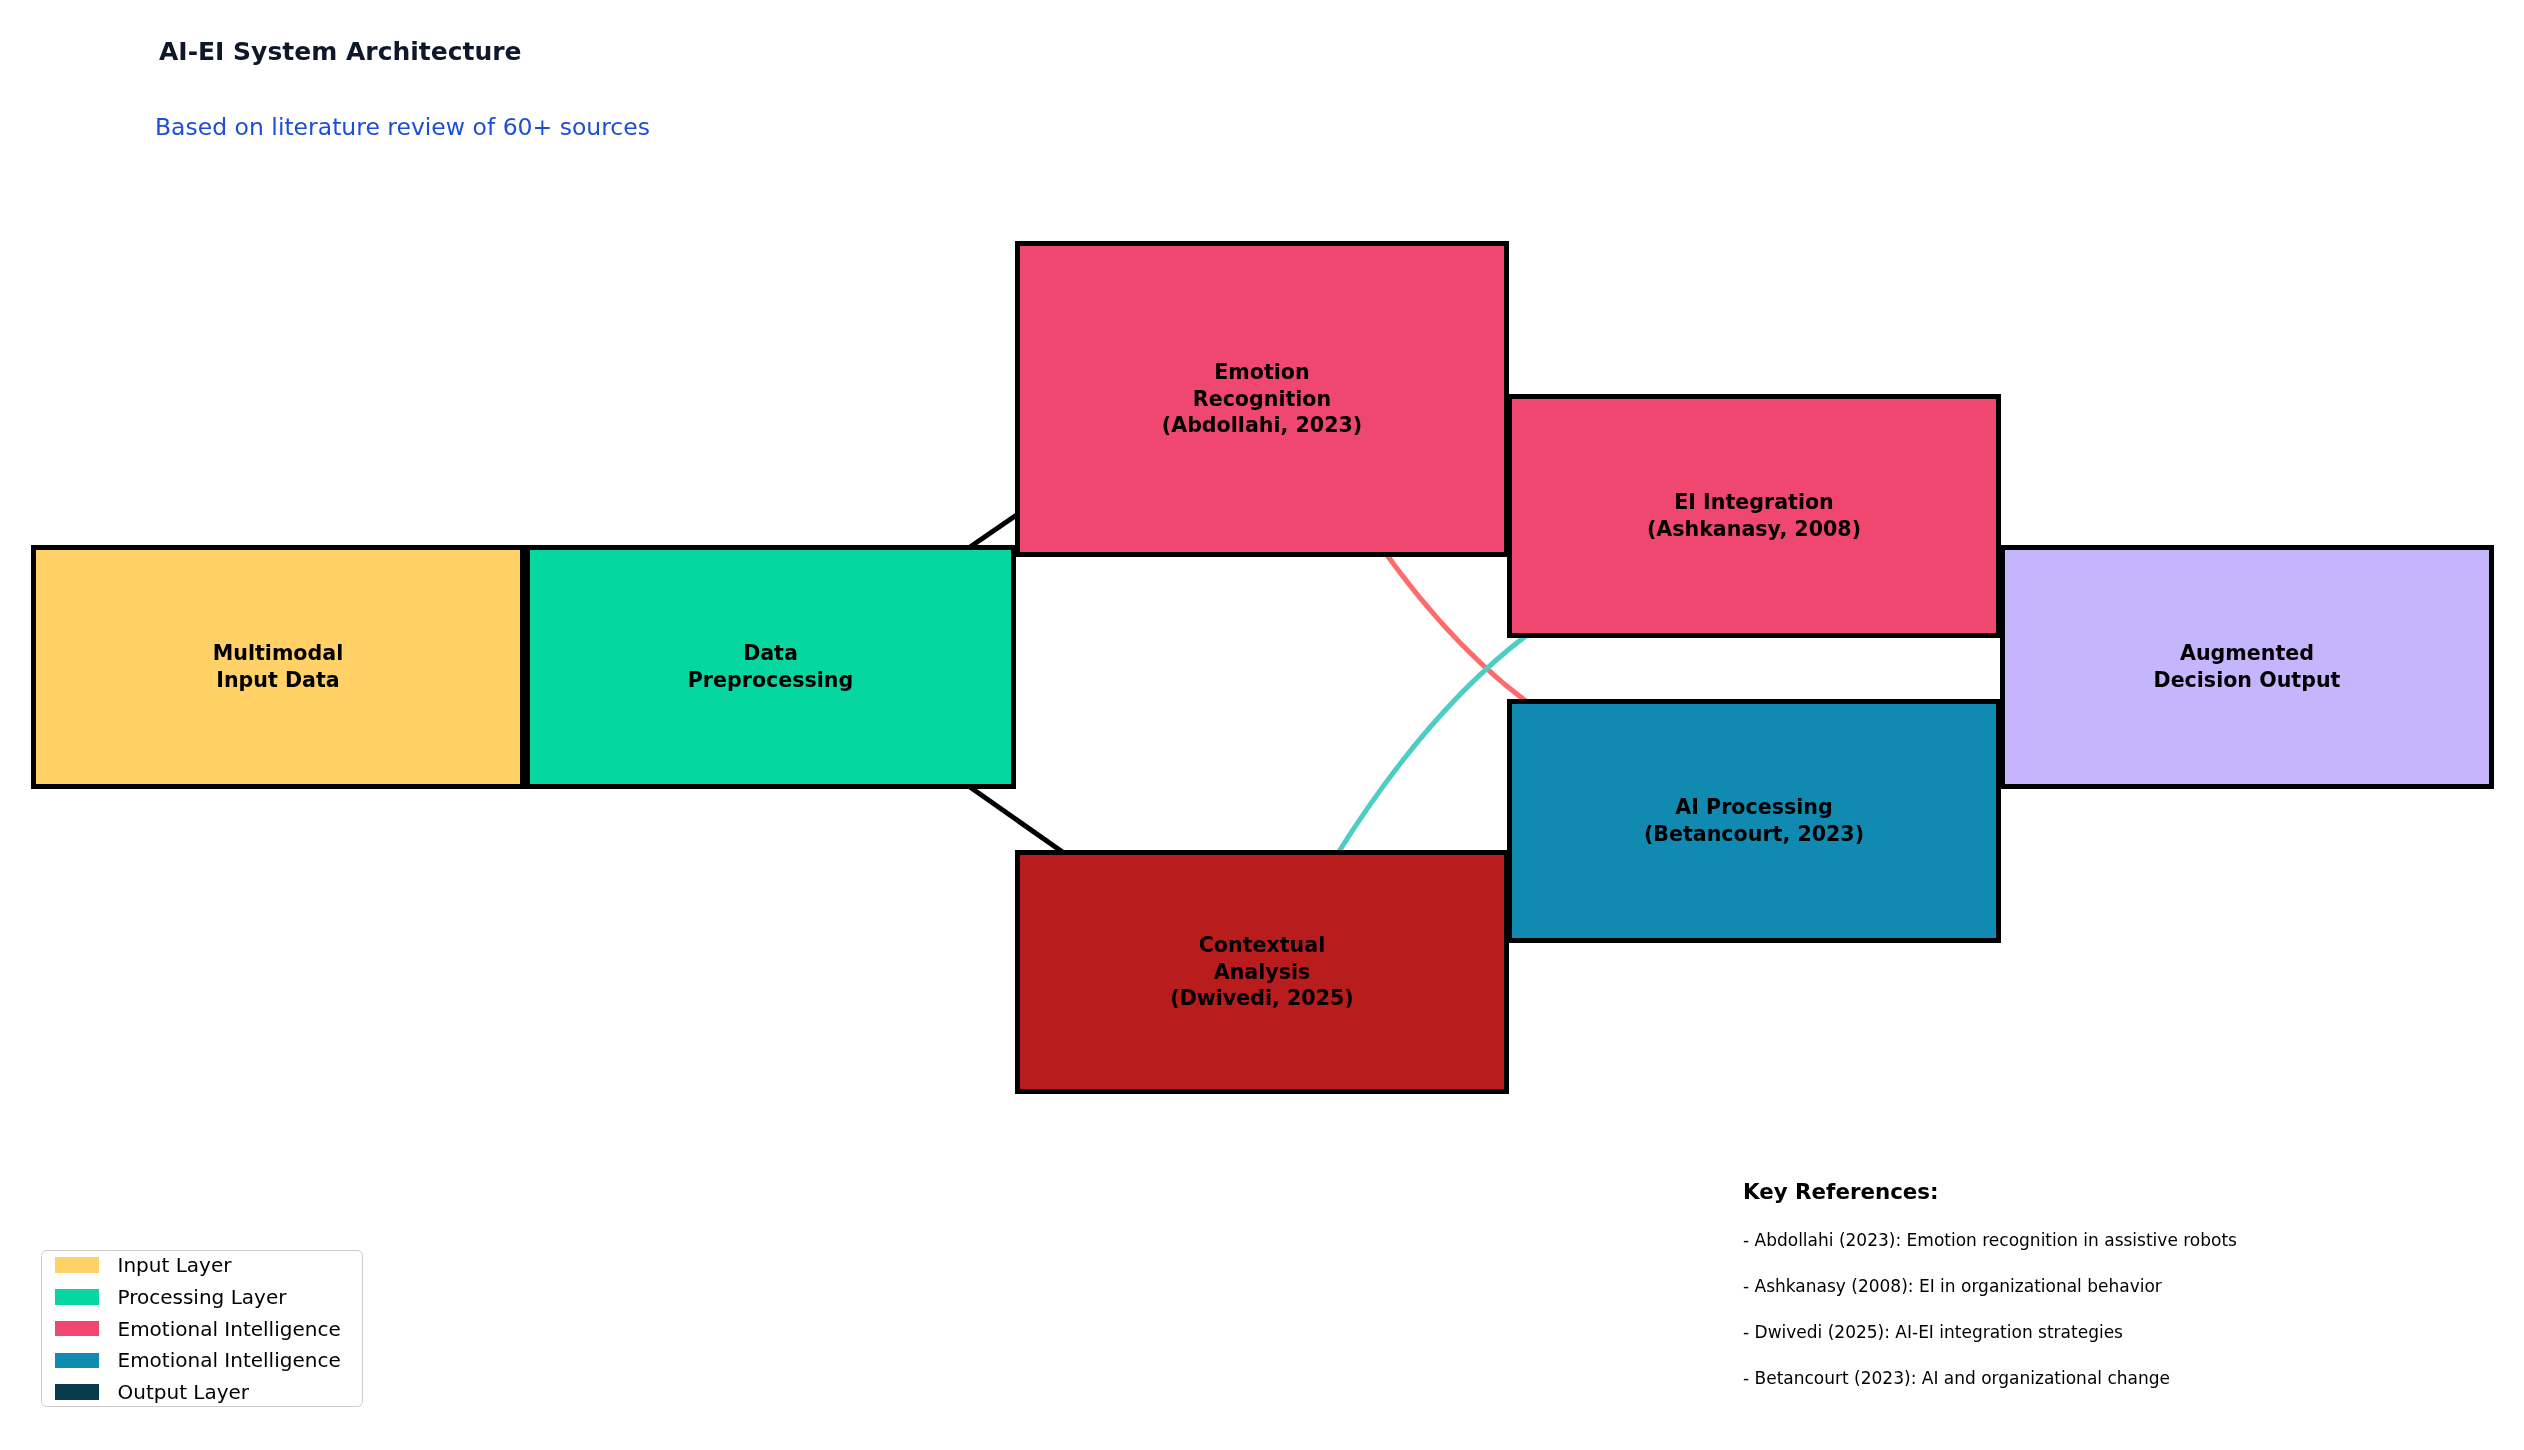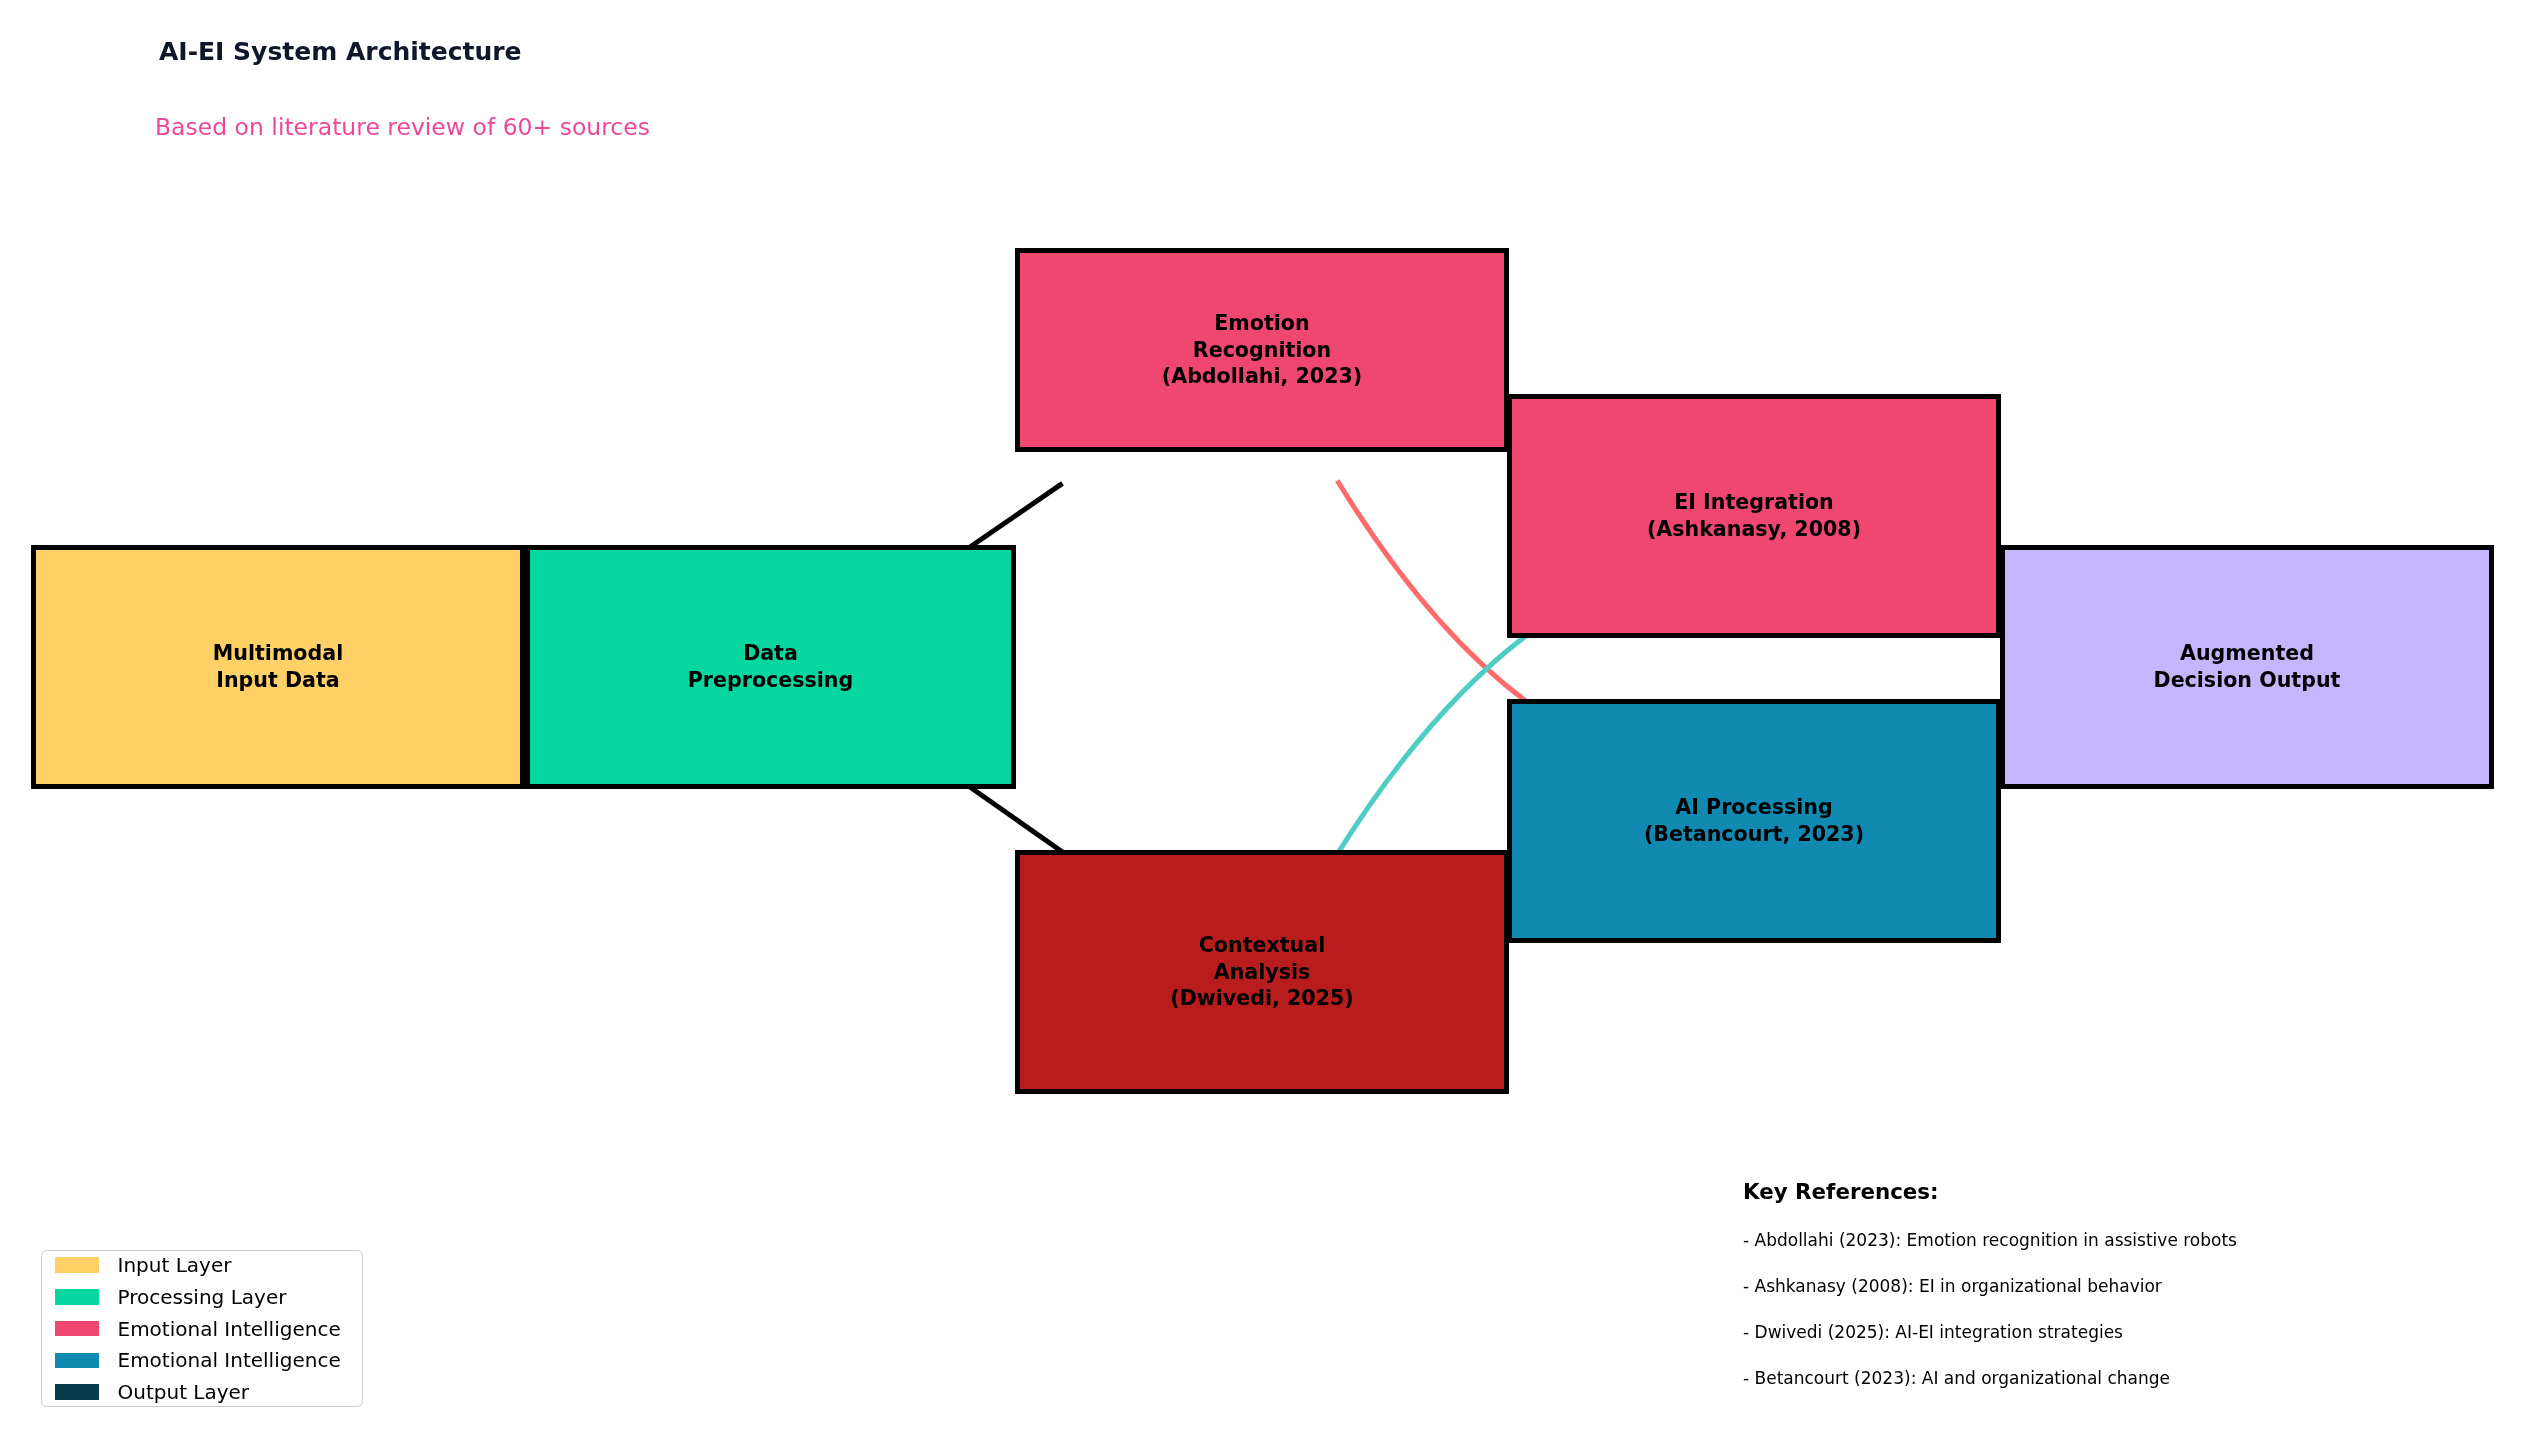--- a/index.html
+++ b/index.html
@@ -25,21 +25,21 @@
     font-weight: bold;
     color: #0f172a;
     white-space: nowrap;
   }
   .fig-subtitle {
     position: absolute;
     left: 155px;
     top: 113px;
     font-size: 23.5px;
     font-weight: normal;
-    color: #ec4899;
+    color: #1d4ed8;
     white-space: nowrap;
   }
   #connectors {
     position: absolute;
     left: 0;
     top: 0;
     z-index: 1;
   }
   .node {
     position: absolute;
@@ -54,21 +54,21 @@
     font-size: 20.6px;
     font-weight: bold;
     color: #000000;
     text-align: center;
     line-height: 1.3;
     white-space: pre-line;
   }
   
   .n-input      { left: 31px;   top: 545px;  width: 494px; height: 244px; }
   .n-preprocess { left: 525px;  top: 545px;  width: 491px; height: 244px; }
-  .n-emotion    { left: 1015px; top: 248px;  width: 494px; height: 204px; justify-content: center; }
+  .n-emotion    { left: 1015px; top: 241px;  width: 494px; height: 316px; justify-content: center; }
   .n-context    { left: 1015px; top: 850px; width: 494px; height: 244px; }
   .n-ei         { left: 1507px; top: 394px;  width: 494px; height: 244px; }
   .n-ai         { left: 1507px; top: 699px;  width: 494px; height: 244px; }
   .n-output     { left: 2000px; top: 545px;  width: 494px; height: 244px; }
 
   .legend {
     position: absolute;
     left: 41px;
     top: 1250px;
     width: 322px;

